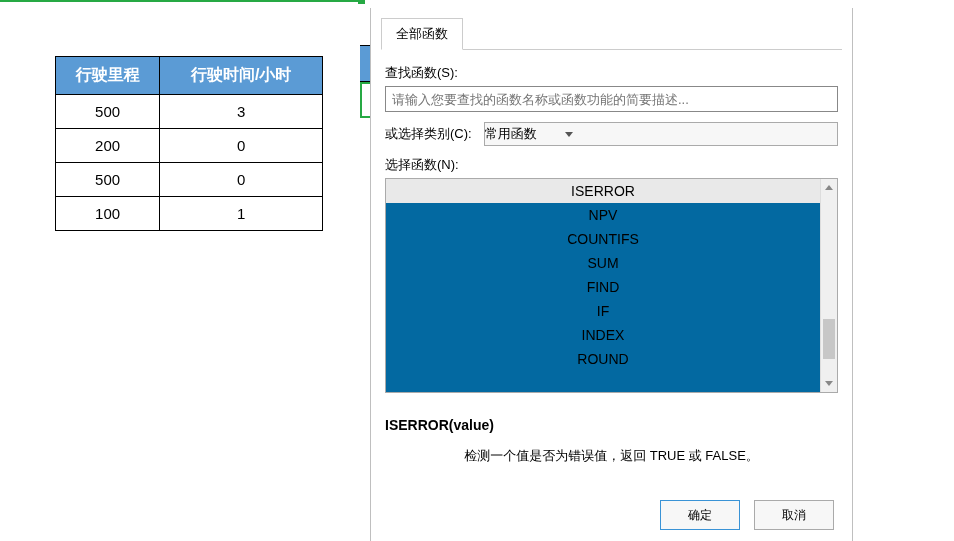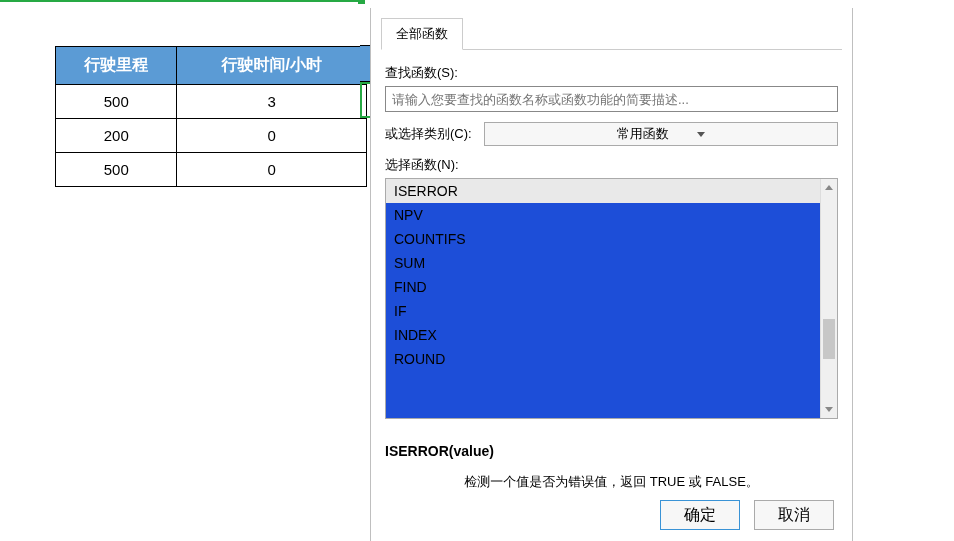--- a/index.html
+++ b/index.html
@@ -8,23 +8,23 @@
   font-size: 13px;
   background: #fff;
   position: relative;
   width: 954px;
   height: 541px;
   overflow: hidden;
 }
 .data-table {
   position: absolute;
   left: 55px;
-  top: 46px;
+  top: 56px;
   border-collapse: collapse;
-  width: 312px;
+  width: 268px;
 }
 .data-table th {
   background: #5b9bd5;
   color: #fff;
   font-weight: bold;
   font-size: 16px;
   padding: 8px 0;
   border: 1px solid #000;
   text-align: center;
 }
@@ -122,38 +122,39 @@
   margin-top: 10px;
   gap: 12px;
 }
 .select-box {
   flex: 1;
   height: 24px;
   border: 1px solid #aaa;
   background: #f7f7f7;
   display: flex;
   align-items: center;
-  justify-content: center;
+  justify-content: flex-start;
   padding: 0 0;
   cursor: pointer;
   gap: 28px;
 }
 .dropdown-arrow {
   width: 0; height: 0;
   border-left: 4px solid transparent;
   border-right: 4px solid transparent;
   border-top: 5px solid #555;
 }
 .func-list {
   margin-top: 4px;
   border: 1px solid #aaa;
-  height: 241px;
-  background: #1d4ed8;
+  height: 215px;
+  background: #0369a1;
   overflow: hidden;
   position: relative;
+  text-align: center;
 }
 .func-list-inner {
   position: absolute;
   left: 0; top: 0; right: 17px; bottom: 0;
 }
 .func-item {
   padding: 4px 8px;
   font-size: 14px;
   cursor: pointer;
 }
@@ -202,21 +203,21 @@
   bottom: 18px;
   right: 18px;
   display: flex;
   gap: 14px;
 }
 .btn {
   width: 80px;
   height: 30px;
   border: 1px solid #aaa;
   background: #f7f7f7;
-  font-size: 16px;
+  font-size: 12px;
   cursor: pointer;
   display: flex;
   align-items: center;
   justify-content: center;
 }
 .btn.primary { border: 1px solid #3a93d6; }
 </style>
 </head>
 <body>
 
@@ -235,20 +236,24 @@
       <td>500</td>
       <td>3</td>
     </tr>
     <tr>
       <td>200</td>
       <td>0</td>
     </tr>
     <tr>
       <td>500</td>
       <td>0</td>
+    </tr>
+    <tr>
+      <td>100</td>
+      <td>1</td>
     </tr>
   </tbody>
 </table>
 
 <div class="third-col-border"></div>
 <div class="green-cell-border"></div>
 
 <div class="dialog">
   <div class="tabs">
     <div class="tab active">全部函数</div>

